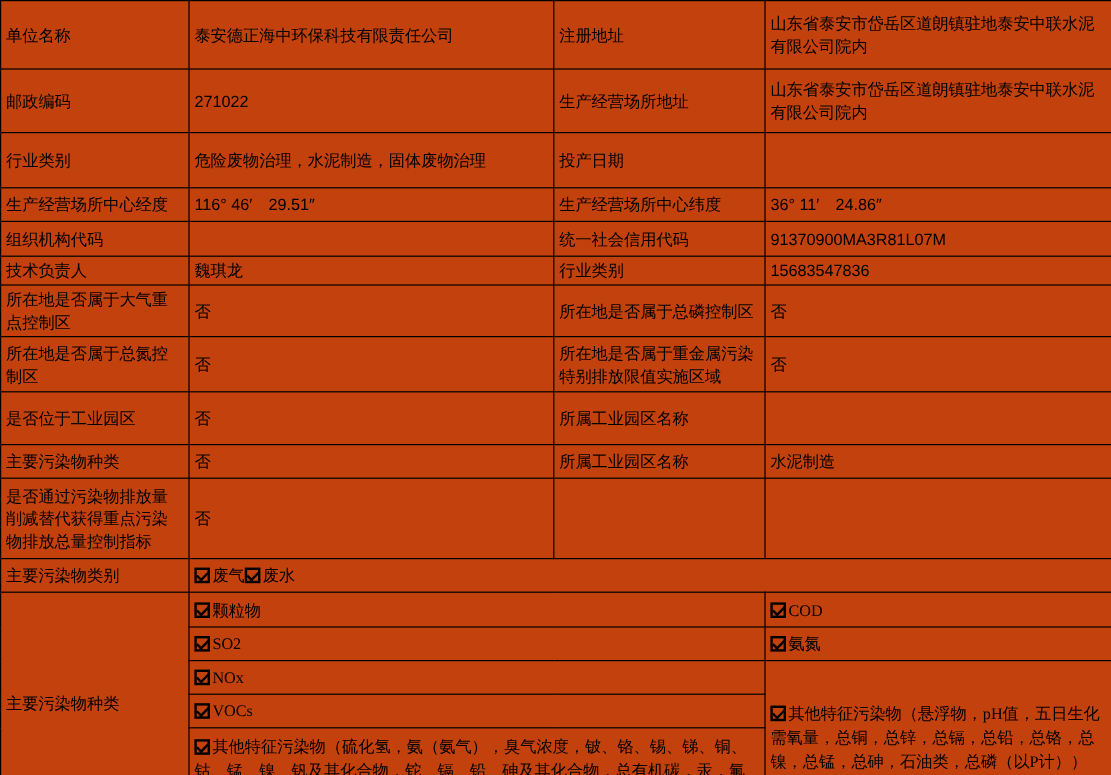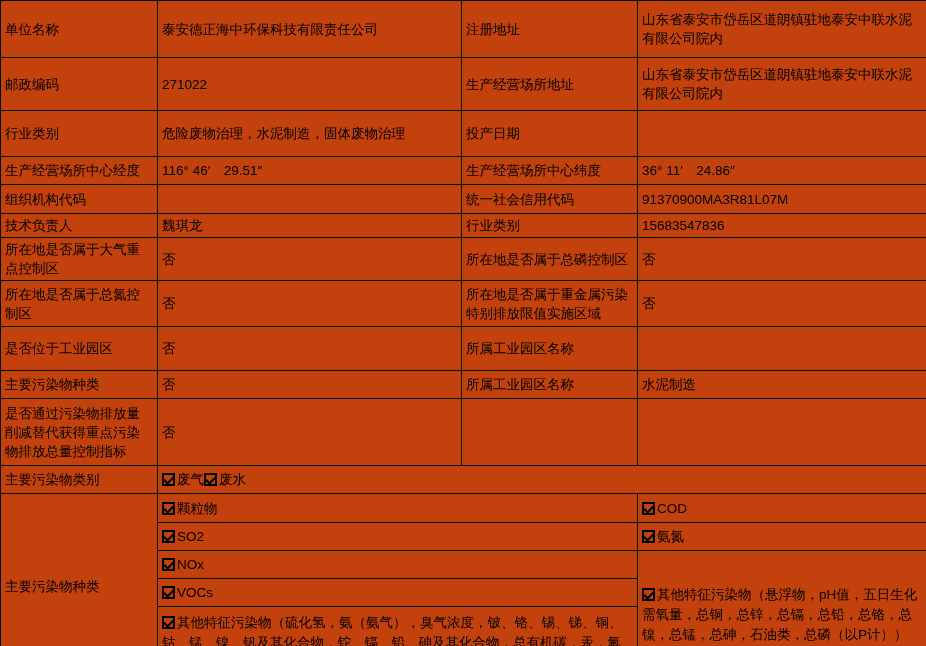--- a/index.html
+++ b/index.html
@@ -36,21 +36,21 @@
     margin-right:2px;
     vertical-align:-2px;
   }
   .cb i{
     position:absolute;left:0px;top:1px;
     width:8px;height:4px;
     border-left:2px solid #000000;
     border-bottom:2px solid #000000;
     transform:rotate(-45deg);
   }
-  .cbi{white-space:normal;}
+  .cbi{white-space:normal;font-family:Liberation Serif, serif;}
 </style>
 </head>
 <body>
 
 <div class="sheet">
 <table class="permit">
   <colgroup>
     <col style="width:157px">
         <col style="width:304px">
         <col style="width:176px">

